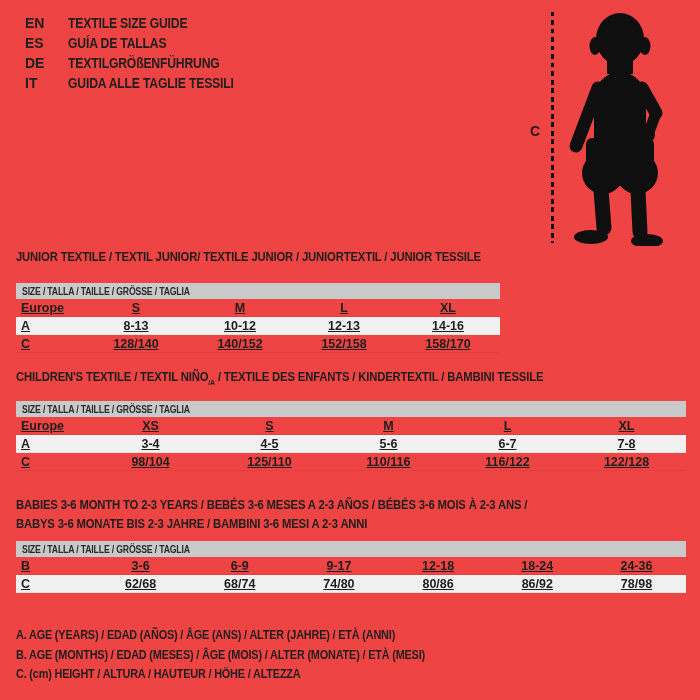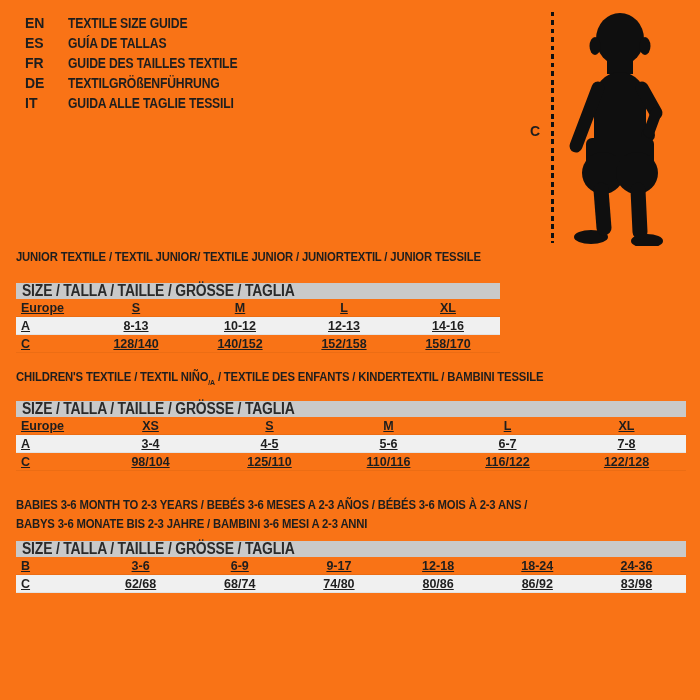--- a/index.html
+++ b/index.html
@@ -1,17 +1,17 @@
 <!DOCTYPE html>
 <html><head>
 <meta charset="utf-8">
 <style>
   html,body{margin:0;padding:0;background:#fff;}
   .canvas{
-    position:relative;width:700px;height:700px;background:#f97316;overflow:hidden;
+    position:relative;width:700px;height:700px;background:#ef4444;overflow:hidden;
     font-family:"Liberation Sans",sans-serif;font-weight:700;color:#1e1e1e;
   }
   .cond{display:inline-block;transform:scaleX(0.87);transform-origin:0 50%;white-space:nowrap;letter-spacing:-0.2px;}
 
   
   .langs{position:absolute;top:13px;left:25px;}
   .lang-row{display:flex;line-height:20px;font-size:14px;}
   .lang-row .code{width:43px;}
   .lang-row .ltitle{font-size:14px;}
 
@@ -21,21 +21,21 @@
   .c-label{position:absolute;left:530px;top:123px;font-size:14px;}
   .toddler{position:absolute;left:565px;top:10px;}
 
   
   .stitle{position:absolute;left:16px;font-size:13px;line-height:18.5px;}
   .stitle .cond{display:block;}
   sub.tsub{font-size:8px;}
 
   
   .tbl{position:absolute;left:16px;font-size:12.5px;}
-  .tbl .bar{height:16px;background:#c9c9c9;display:flex;align-items:center;padding-left:6px;font-size:16px;color:#2a2a2a;}
+  .tbl .bar{height:16px;background:#c9c9c9;display:flex;align-items:center;padding-left:6px;font-size:10px;color:#2a2a2a;}
   .trow{height:18px;display:flex;align-items:center;box-shadow:inset 0 -1px 0 rgba(0,0,0,0.05);text-decoration:underline;}
   .trow.alt{background:#f0f0f0;}
   .lbl{padding-left:5px;}
   .t1 .lbl{width:63px;}
   .t2 .lbl,.t3 .lbl{width:70px;}
   .cell{flex:1;text-align:center;}
 
   
   .notes{position:absolute;left:16px;top:626px;font-size:12.5px;line-height:19.5px;}
   .note{display:block;transform:scaleX(0.87);transform-origin:0 50%;white-space:nowrap;letter-spacing:-0.2px;}
@@ -46,24 +46,20 @@
 <div class="canvas">
 
   <div class="langs">
     <div class="lang-row">
       <span class="code">EN</span>
       <span class="ltitle cond">TEXTILE SIZE GUIDE</span>
     </div>
     <div class="lang-row">
       <span class="code">ES</span>
       <span class="ltitle cond">GUÍA DE TALLAS</span>
-    </div>
-    <div class="lang-row">
-      <span class="code">FR</span>
-      <span class="ltitle cond">GUIDE DES TAILLES TEXTILE</span>
     </div>
     <div class="lang-row">
       <span class="code">DE</span>
       <span class="ltitle cond">TEXTILGRÖßENFÜHRUNG</span>
     </div>
     <div class="lang-row">
       <span class="code">IT</span>
       <span class="ltitle cond">GUIDA ALLE TAGLIE TESSILI</span>
     </div>
   </div>
@@ -174,18 +170,23 @@
       <span class="cell">18-24</span>
       <span class="cell">24-36</span>
     </div>
     <div class="trow alt">
       <span class="lbl">C</span>
       <span class="cell">62/68</span>
       <span class="cell">68/74</span>
       <span class="cell">74/80</span>
       <span class="cell">80/86</span>
       <span class="cell">86/92</span>
-      <span class="cell">83/98</span>
+      <span class="cell">78/98</span>
     </div>
   </div>
 
+  <div class="notes">
+    <span class="note">A. AGE (YEARS) / EDAD (AÑOS) / ÂGE (ANS) / ALTER (JAHRE) / ETÀ (ANNI)</span>
+    <span class="note">B. AGE (MONTHS) / EDAD (MESES) / ÂGE (MOIS) / ALTER (MONATE) / ETÀ (MESI)</span>
+    <span class="note">C. (cm) HEIGHT / ALTURA / HAUTEUR / HÖHE / ALTEZZA</span>
+  </div>
 
 </div>
 
 </body></html>

